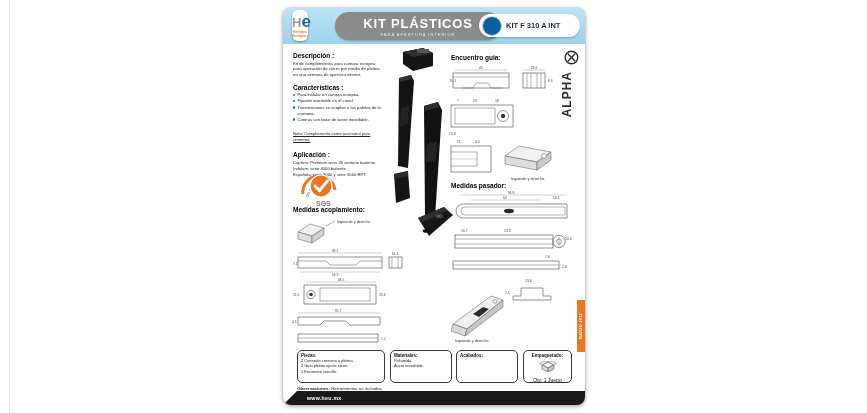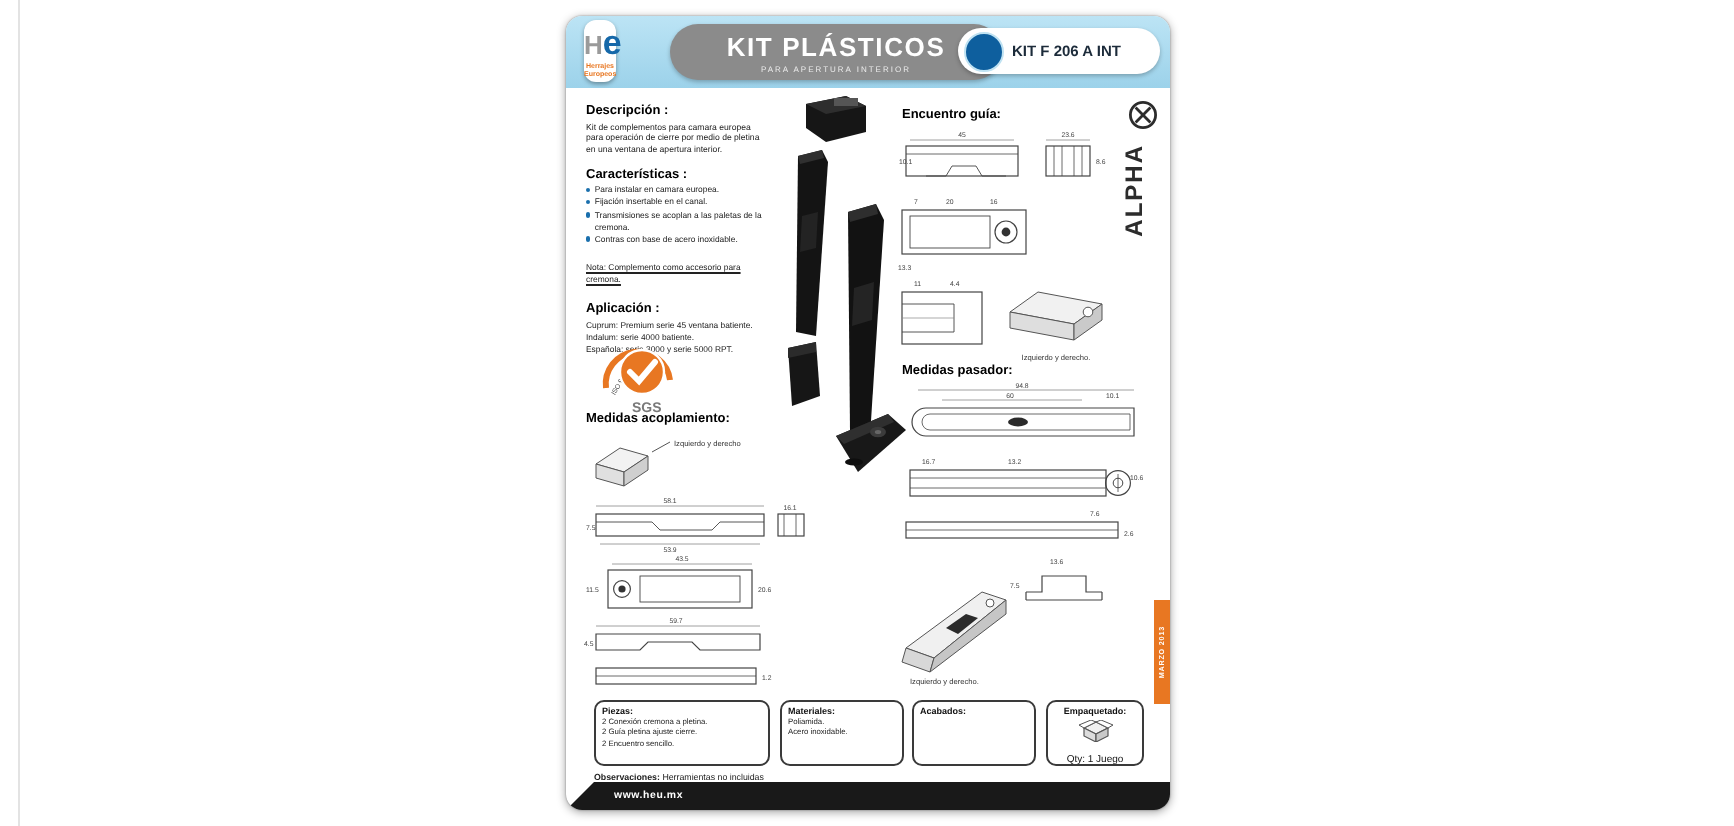--- a/index.html
+++ b/index.html
@@ -79,21 +79,21 @@
     <div class="he-logo">
       <div class="he-letters"><span class="he-h">H</span><span class="he-e">e</span></div>
       <div class="he-sub">Herrajes Europeos</div>
     </div>
     <div class="title-pill">
       <div class="title-main">KIT PLÁSTICOS</div>
       <div class="title-sub">PARA APERTURA INTERIOR</div>
     </div>
     <div class="model-badge">
       <div class="model-circle"></div>
-      <div class="model-text">KIT F 206 A INT</div>
+      <div class="model-text">KIT F 310 A INT</div>
     </div>
   </div>
 
   <div class="col-left">
     <div class="sec-heading">Descripción :</div>
     <p class="small-par">Kit de complementos para camara europea para operación de cierre por medio de pletina en una ventana de apertura interior.</p>
 
     <div class="sec-heading mt6">Características :</div>
     <div class="bullet-line">
         <span class="dot"></span>

